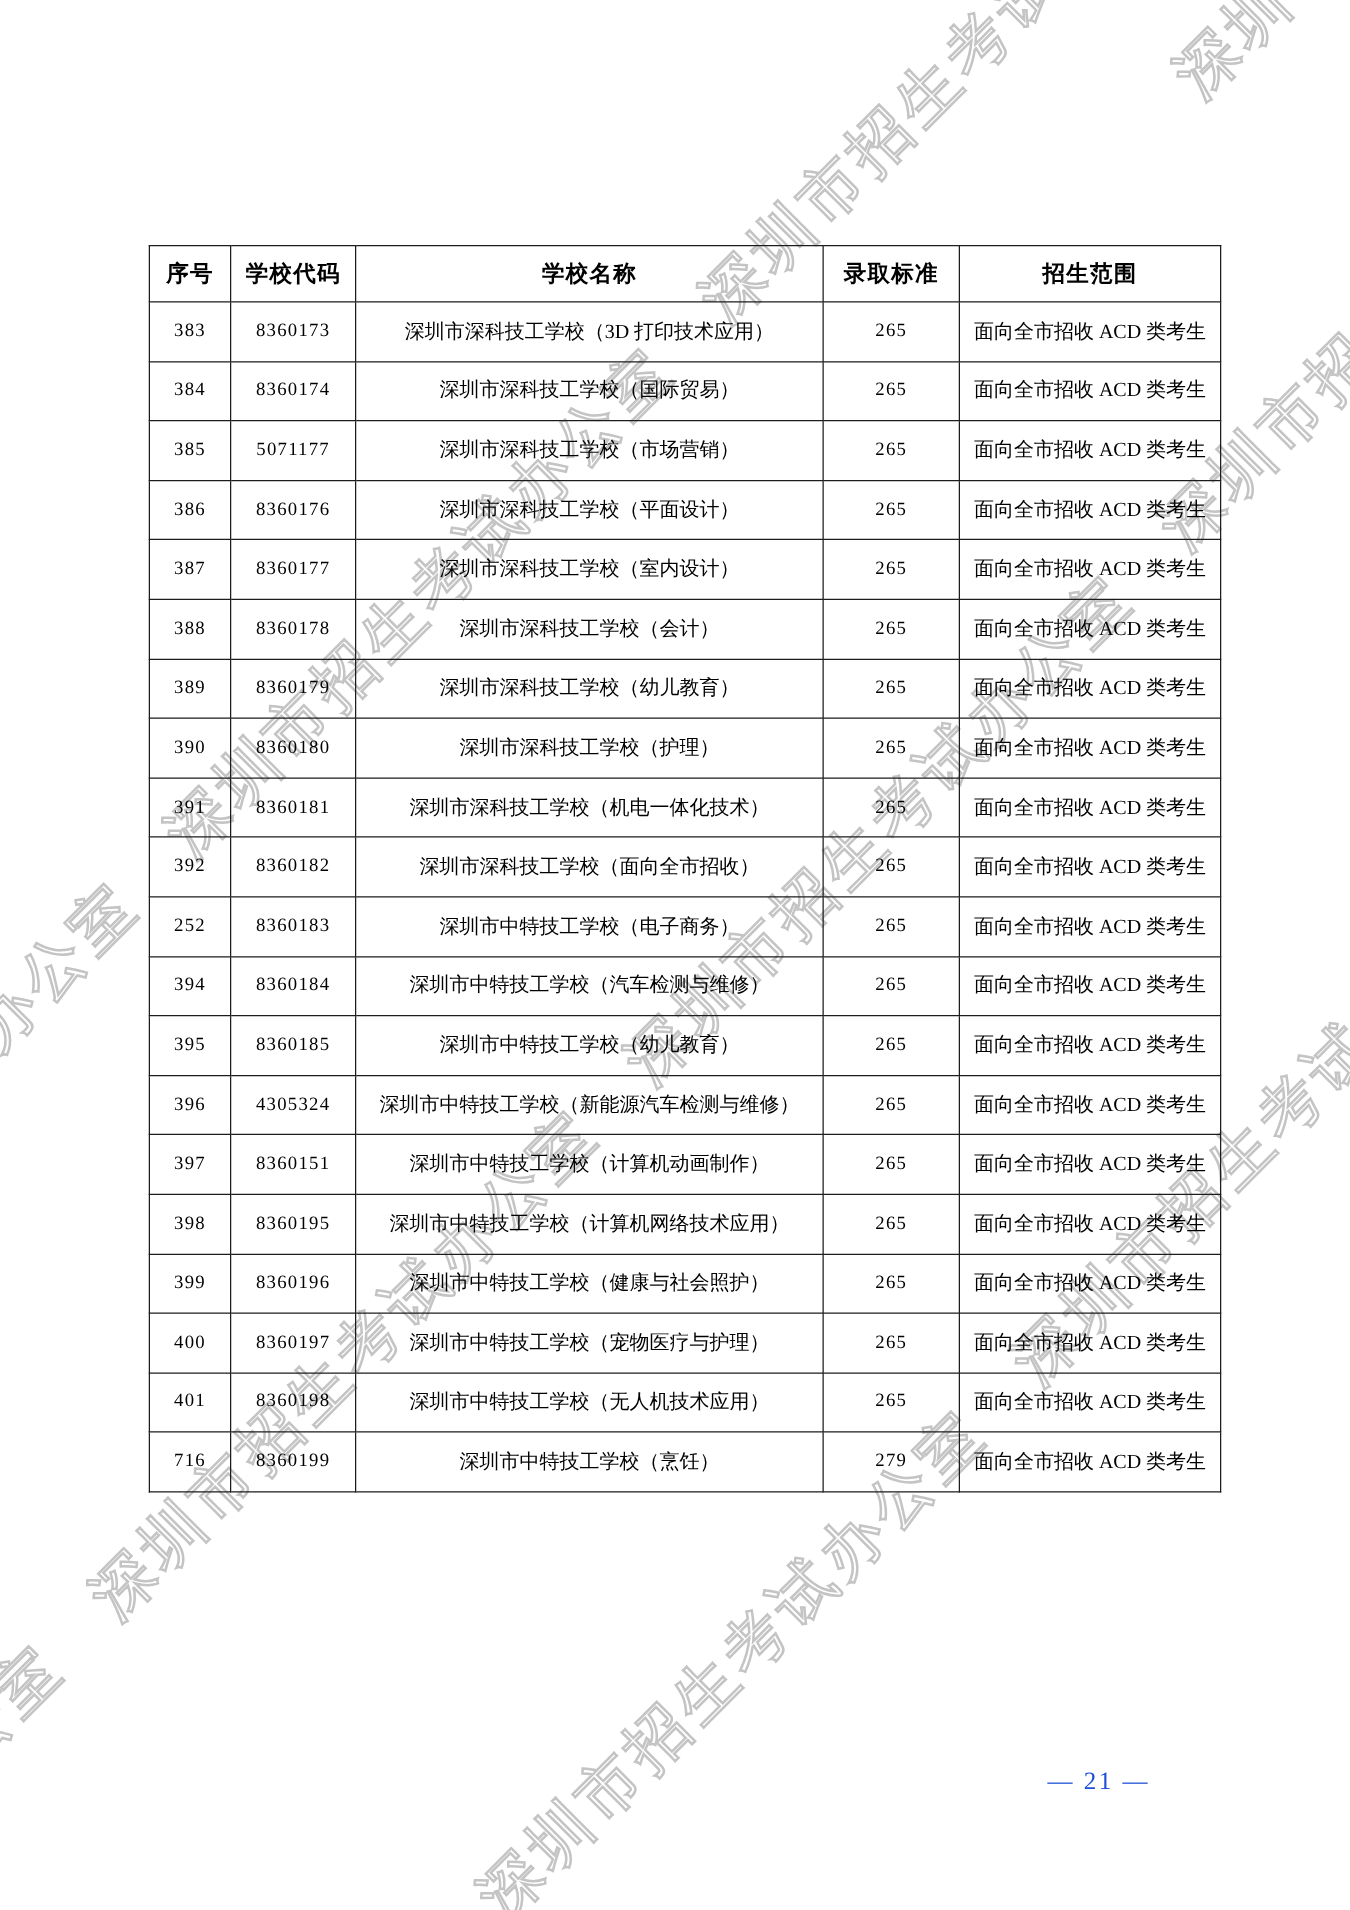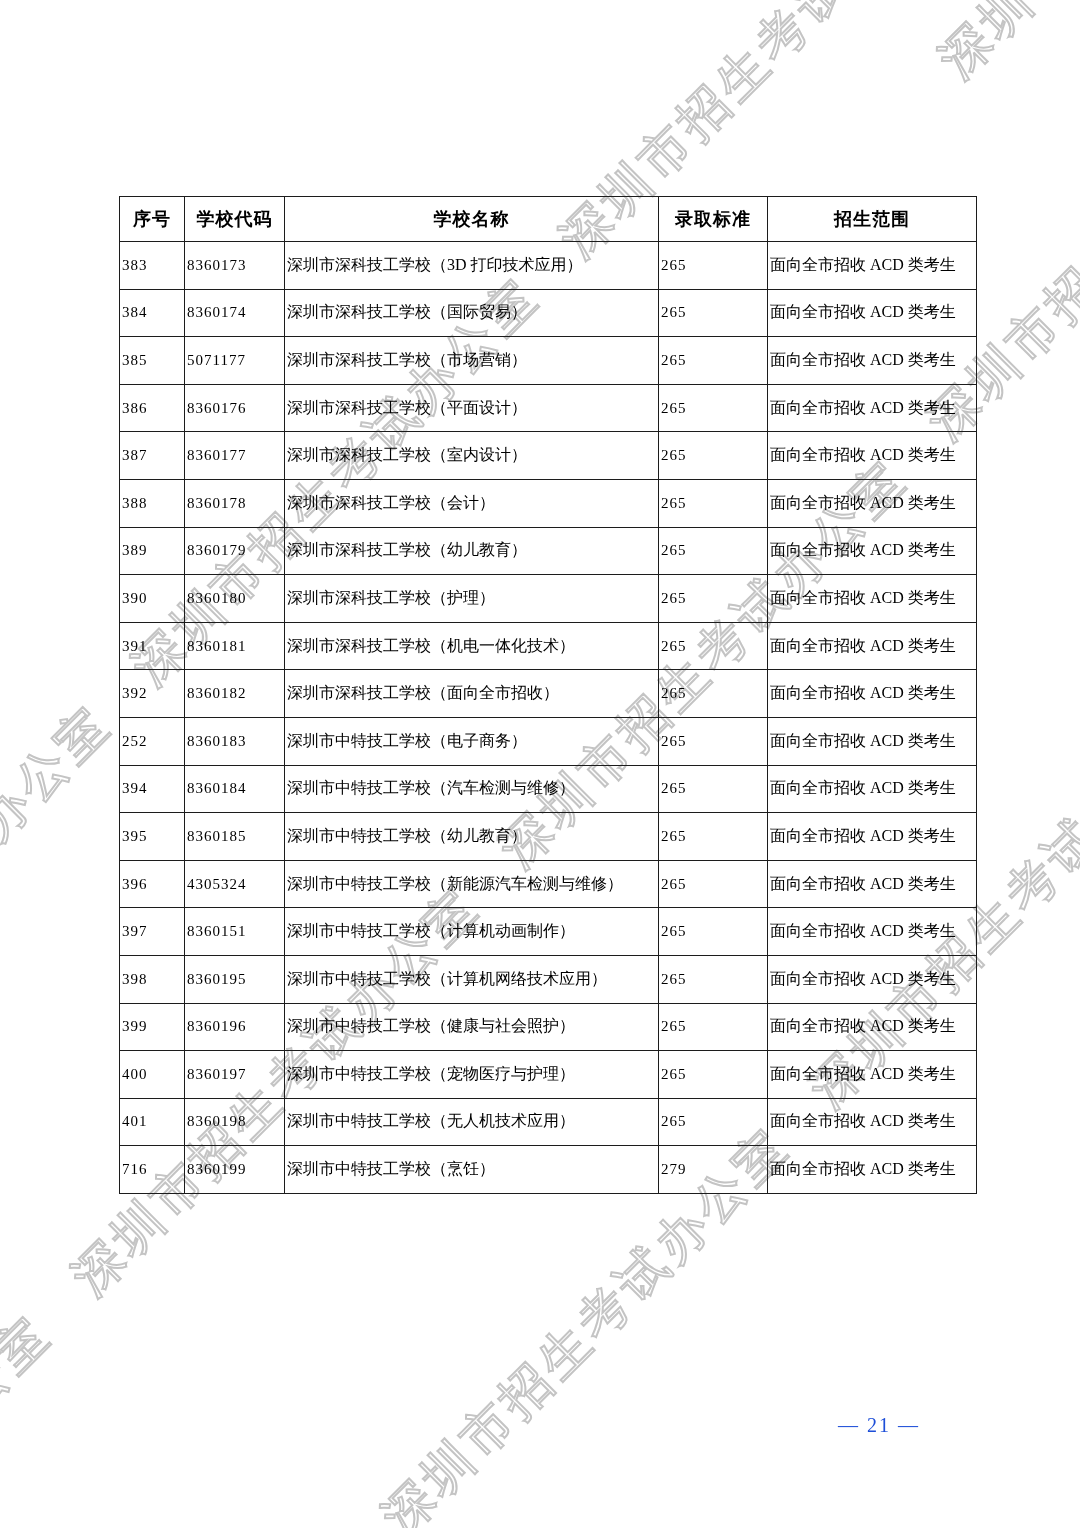--- a/index.html
+++ b/index.html
@@ -36,20 +36,21 @@
   .wm-corner{left:925px;top:45px;}
 
   
   table.admission-table{
     position:absolute;
     left:119px;
     top:196px;
     width:857px;
     border-collapse:collapse;
     table-layout:fixed;
+    text-align:center;
     z-index:1;
   }
   .admission-table th,
   .admission-table td{
     border:1.6px solid #1c1c1c;
     padding:0 2px;
     vertical-align:middle;
     overflow:hidden;
   }
   .admission-table thead tr{height:45px;}

